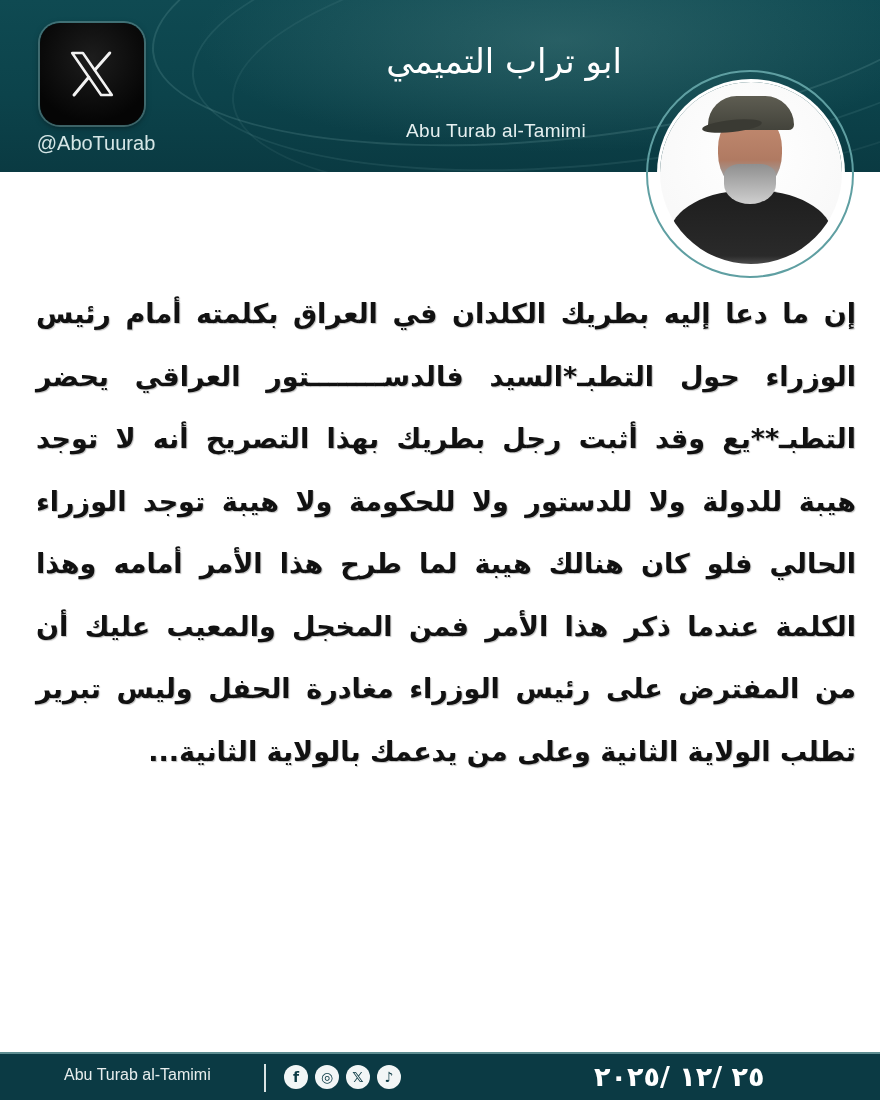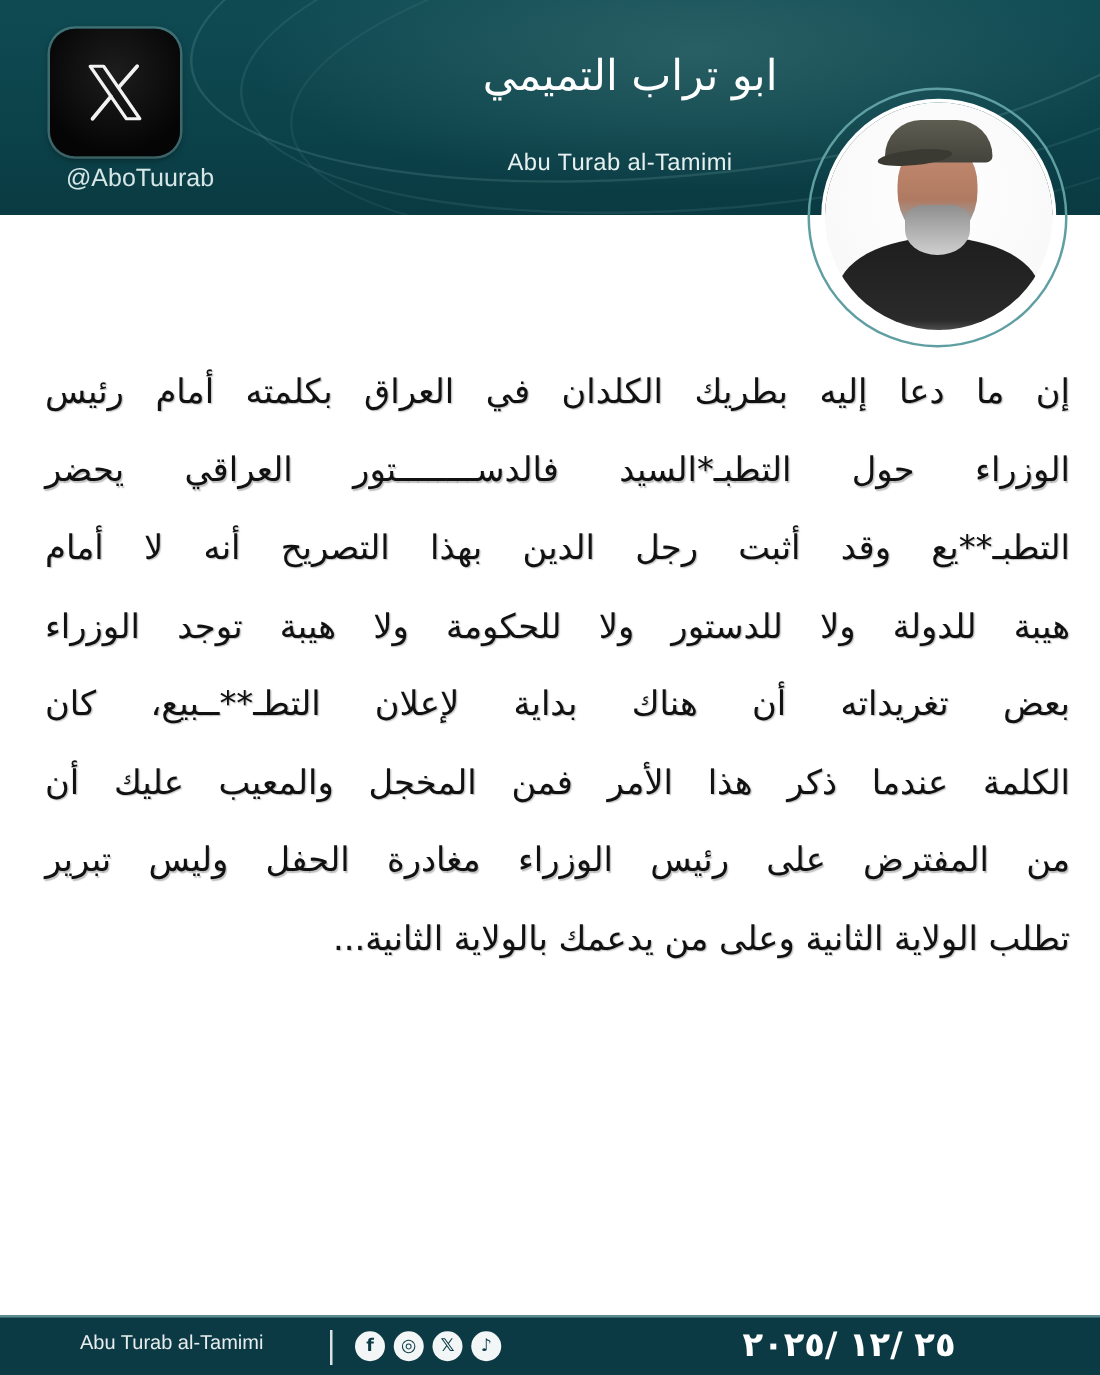--- a/index.html
+++ b/index.html
@@ -25,21 +25,21 @@
     .x-badge {
       position: absolute; left: 40px; top: 23px; width: 104px; height: 102px;
       border-radius: 20px;
       background: radial-gradient(circle at 50% 35%, #1d1d1d 0%, #050505 75%);
       box-shadow: 0 0 0 2px rgba(160,200,200,0.35), 0 2px 6px rgba(0,0,0,0.5);
       display: flex; align-items: center; justify-content: center;
     }
     .x-badge svg { width: 56px; height: 56px; }
 
     .handle {
-      position: absolute; left: 42px; top: 132px; width: 140px; text-align: center;
+      position: absolute; left: 26px; top: 132px; width: 140px; text-align: center;
       color: #d5e6e6; font-family: "Liberation Sans", sans-serif; font-size: 20px;
     }
 
     .name-ar {
       position: absolute; right: 258px; top: 44px;
       color: #ffffff; font-family: "DejaVu Sans", sans-serif; font-weight: normal;
       font-size: 34px; direction: rtl; white-space: nowrap; line-height: 1;
     }
     .name-en {
       position: absolute; right: 294px; top: 120px;
@@ -78,21 +78,21 @@
       background: linear-gradient(180deg, #5e5d52, #43433b);
     }
     .avatar .brim {
       position: absolute; left: 42px; top: 38px; width: 60px; height: 12px;
       border-radius: 50%; background: #3a3a33; transform: rotate(-6deg);
     }
 
     .body-text {
       position: absolute; left: 36px; top: 283px; width: 820px;
       direction: rtl; text-align: right;
-      color: #111111; font-family: "DejaVu Sans", sans-serif; font-weight: normal;
+      color: #111111; font-family: "DejaVu Sans", sans-serif; font-weight: bold;
       font-size: 27px;
       text-shadow: 1px 1px 1px rgba(0,0,0,0.25);
     }
     .body-text .line {
       height: 62.5px; line-height: 62.5px; white-space: nowrap;
       text-align: justify; text-align-last: justify;
     }
     .body-text .line.last { text-align-last: right; text-align: center; }
 
     .footer {
@@ -144,23 +144,23 @@
   <div class="shirt"></div>
   <div class="face"></div>
   <div class="beard"></div>
   <div class="cap"></div>
   <div class="brim"></div>
 </div>
 
 <div class="body-text">
   <div class="line">إن ما دعا إليه بطريك الكلدان في العراق بكلمته أمام رئيس</div>
   <div class="line">الوزراء حول التطبـ*السيد فالدســــــــتور العراقي يحضر</div>
-  <div class="line">التطبـ**يع وقد أثبت رجل الدين بهذا التصريح أنه لا أمام</div>
+  <div class="line">التطبـ**يع وقد أثبت رجل بطريك بهذا التصريح أنه لا توجد</div>
   <div class="line">هيبة للدولة ولا للدستور ولا للحكومة ولا هيبة توجد الوزراء</div>
-  <div class="line">بعض تغريداته أن هناك بداية لإعلان التطـ**ــبيع، كان</div>
+  <div class="line">الحالي فلو كان هنالك هيبة لما  طرح هذا الأمر أمامه وهذا</div>
   <div class="line">الكلمة عندما ذكر هذا الأمر فمن المخجل والمعيب عليك أن</div>
   <div class="line">من المفترض على رئيس الوزراء مغادرة  الحفل وليس تبرير</div>
   <div class="line last">تطلب الولاية الثانية وعلى من يدعمك بالولاية الثانية...</div>
 </div>
 
 <div class="footer">
   <div class="sig">Abu Turab al-Tamimi</div>
   <div class="sep"></div>
   <div class="socials">
     <span class="soc">f</span>

